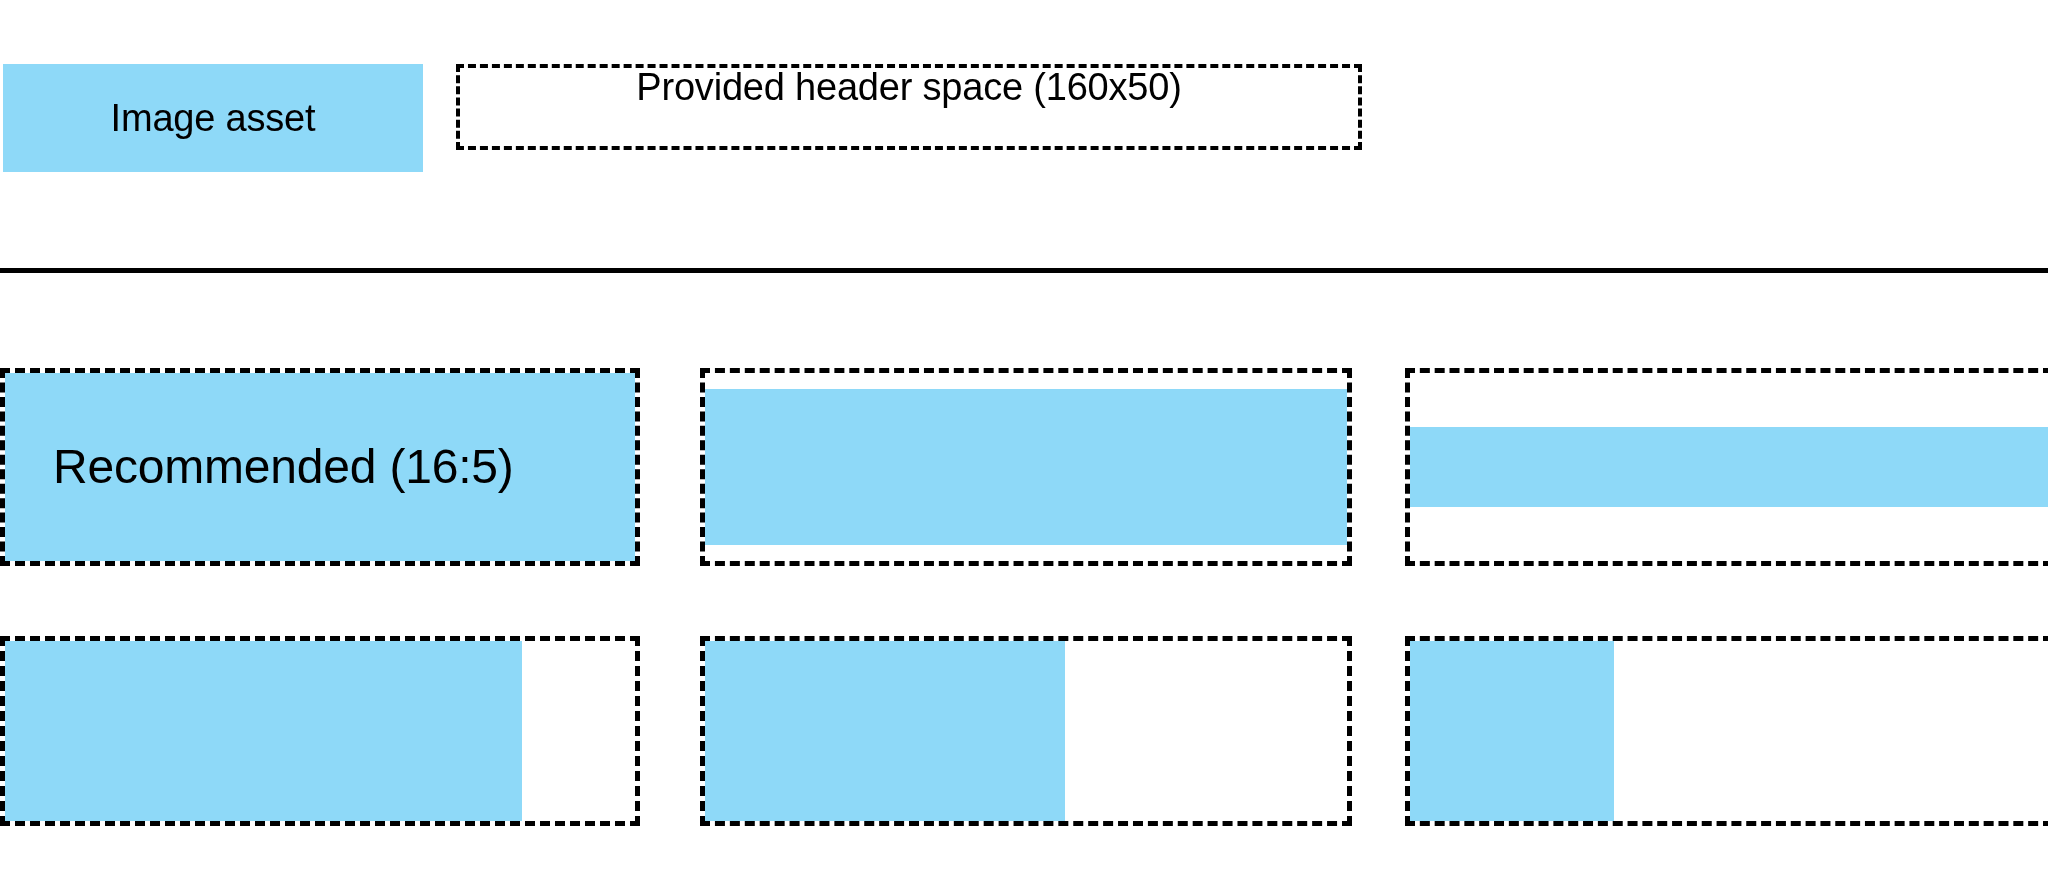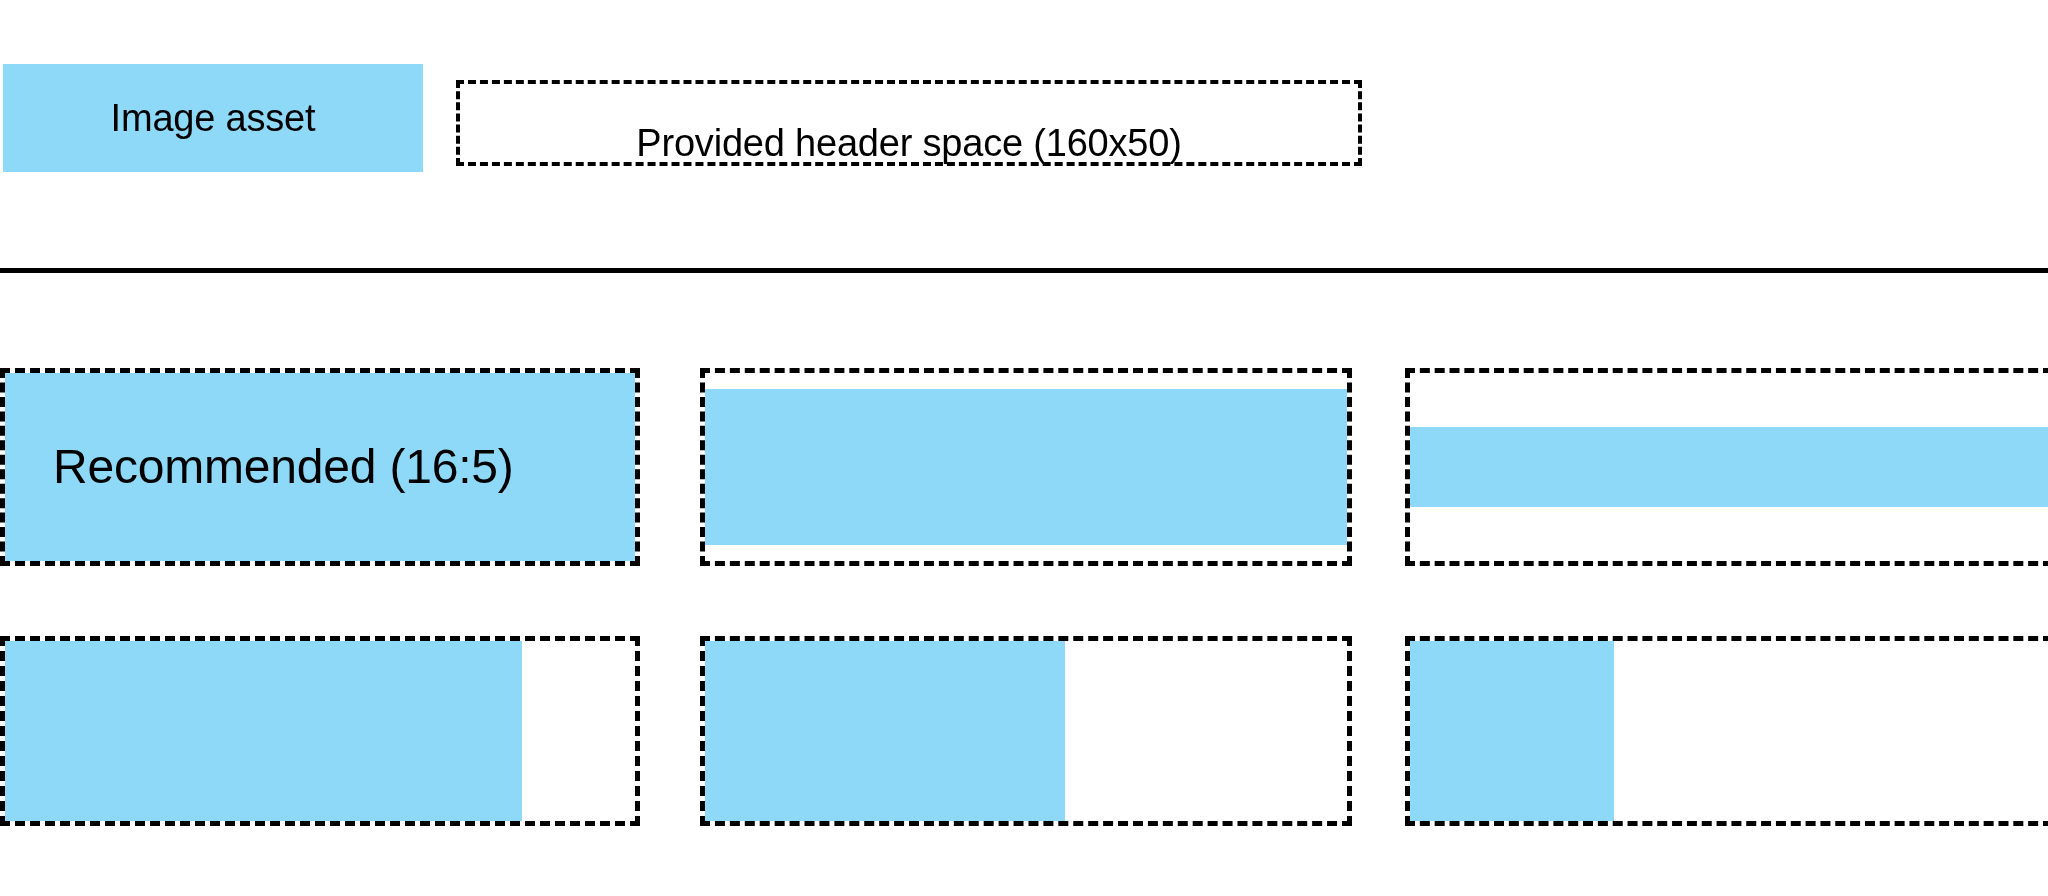--- a/index.html
+++ b/index.html
@@ -52,28 +52,28 @@
     font-size: 38px;
     line-height: 1;
     letter-spacing: -0.2px;
     color: #000000;
     white-space: nowrap;
   }
 
   .legend-space {
     position: absolute;
     left: 456px;
-    top: 16px;
+    top: 0;
     width: 906px;
     height: 86px;
     box-sizing: border-box;
     border: 4px dashed #000000;
     background: #ffffff;
     display: flex;
-    align-items: flex-end;
+    align-items: flex-start;
     justify-content: center;
   }
 
   .legend-space .legend-label {
     font-size: 38px;
     line-height: 1;
     letter-spacing: -0.2px;
     color: #000000;
     white-space: nowrap;
   }

